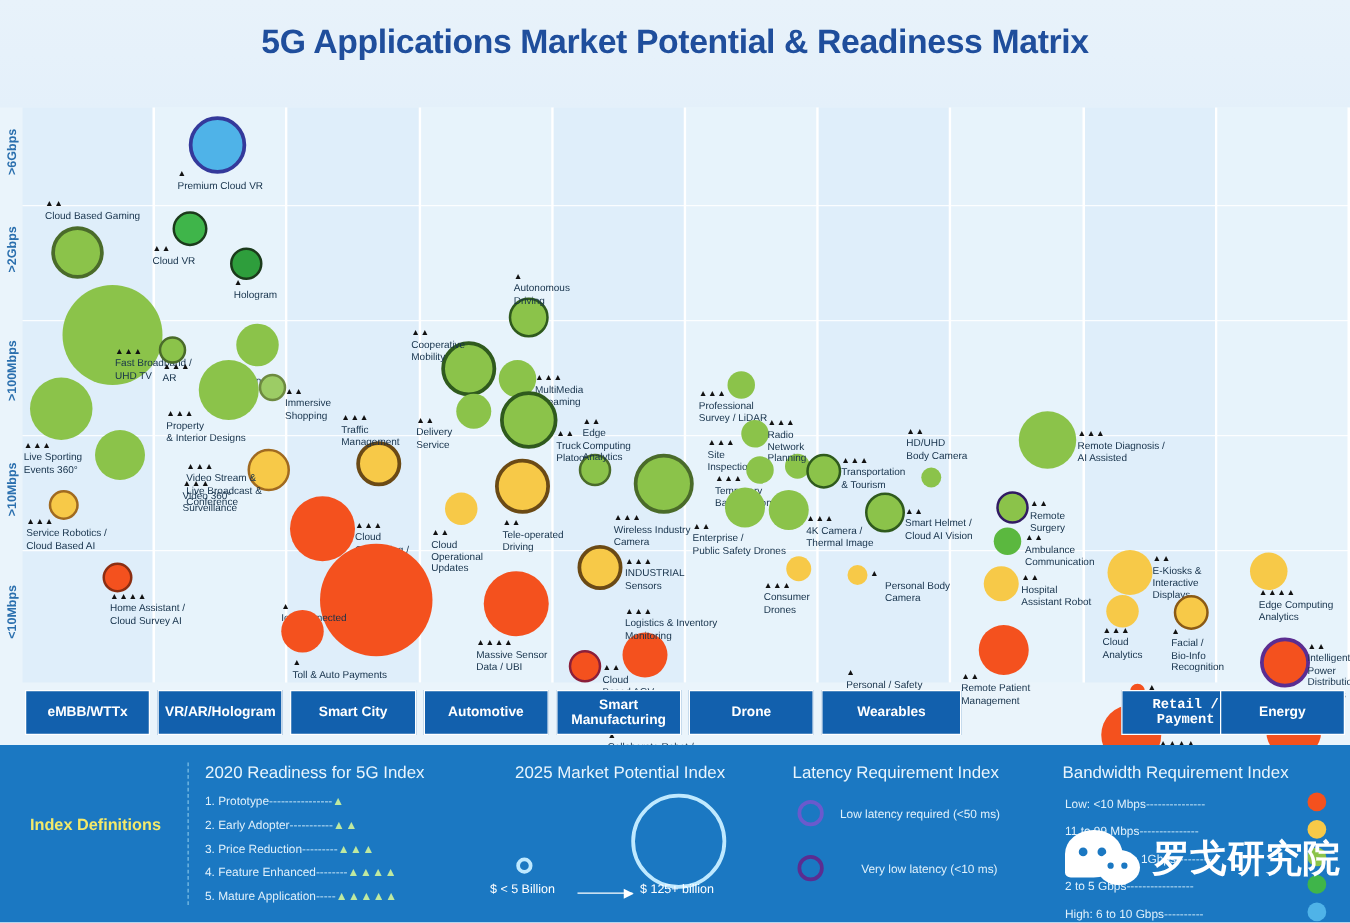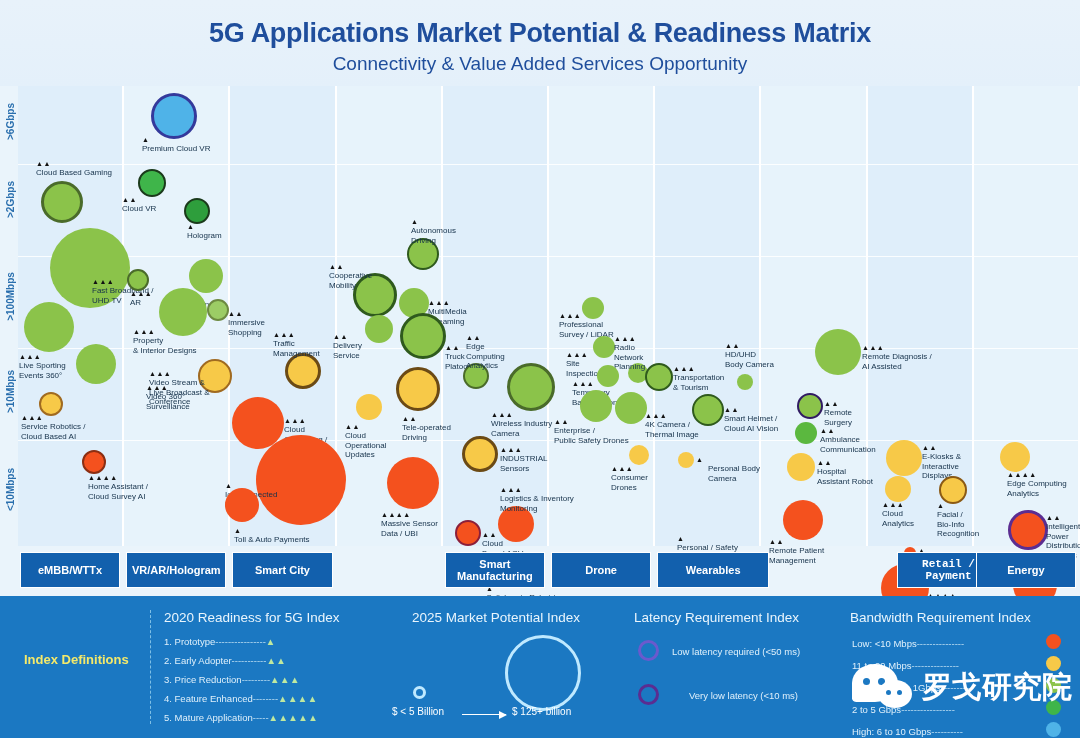--- a/index.html
+++ b/index.html
@@ -83,21 +83,20 @@
             background: linear-gradient(90deg,#cfd6dc,#e9eef2 40%,#cfd6dc); }
 </style>
 </head>
 <body>
 
 <div id="page">
   <div class="topbar"></div>
 
   <div class="header">
     <div class="title">5G Applications Market Potential &amp; Readiness Matrix</div>
-    <div class="subtitle">Connectivity &amp; Value Added Services Opportunity</div>
   </div>
 
   <div class="yaxis" id="yaxis">
       <div class="ylab" style="top: 30px;">&gt;6Gbps</div>
       <div class="ylab" style="top: 108px;">&gt;2Gbps</div>
       <div class="ylab" style="top: 205px;">&gt;100Mbps</div>
       <div class="ylab" style="top: 300px;">&gt;10Mbps</div>
       <div class="ylab" style="top: 398px;">&lt;10Mbps</div>
     </div>
 
@@ -458,20 +457,21 @@
         <div class="tri" style="position: relative;">▲▲▲▲</div>
         <div class="bub-lab" style="position: relative; margin-top: 1px;">Smart Utility
 Meters</div>
       </div>
     </div>
 
   <div class="cats" id="cats">
       <div class="cat" style="left: 2px; width: 100.2px;">eMBB/WTTx</div>
       <div class="cat" style="left: 108.2px; width: 100.2px;">VR/AR/Hologram</div>
       <div class="cat" style="left: 214.4px; width: 100.2px;">Smart City</div>
+      <div class="cat" style="left: 320.6px; width: 100.2px;">Automotive</div>
       <div class="cat" style="left: 426.8px; width: 100.2px;">Smart Manufacturing</div>
       <div class="cat" style="left: 533px; width: 100.2px;">Drone</div>
       <div class="cat" style="left: 639.2px; width: 112px;">Wearables</div>
       <div class="cat" style="left: 879px; width: 103px; font-family: Liberation Mono, monospace;">Retail / Payment</div>
       <div class="cat" style="left: 957.8px; width: 100.2px;">Energy</div>
     </div>
 
   <div class="legend">
     <div class="ldef">Index Definitions</div>
     <div class="vdiv" style="left:150px"></div>

